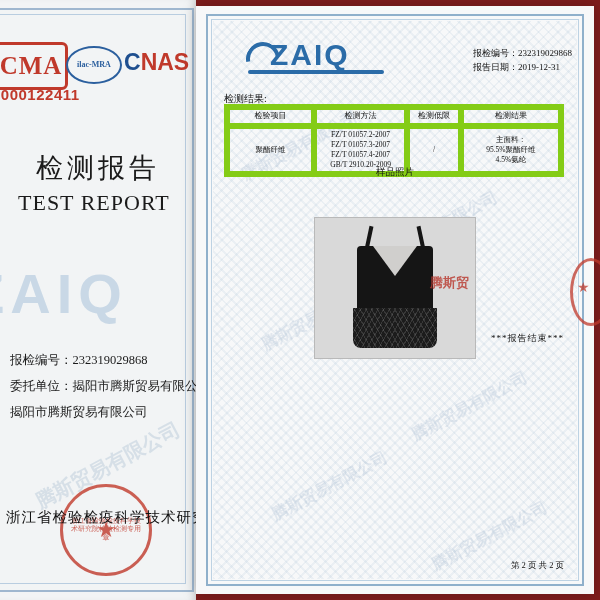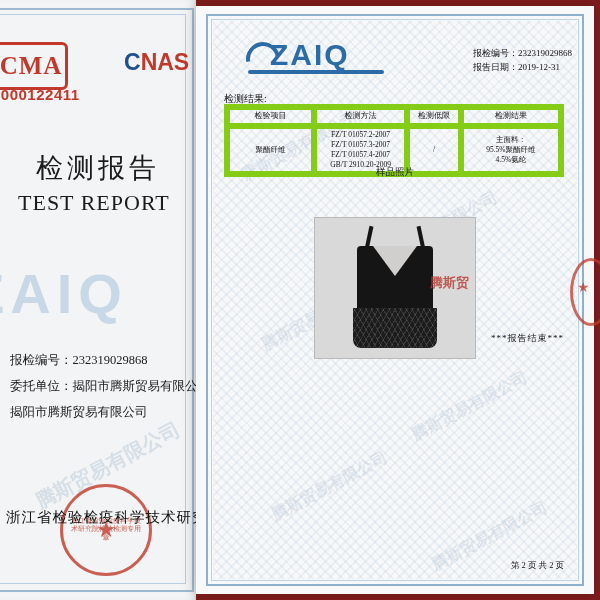--- a/index.html
+++ b/index.html
@@ -217,20 +217,23 @@
 <body>
 
 <div class="page">
 
   <div class="left-page">
     <div class="left-inner-border"></div>
     <div class="left-inner-border2"></div>
 
     <div class="cma-row">
       <div class="cma-badge">CMA</div>
+      <div class="ilac">
+        <span>ilac-MRA</span>
+      </div>
       <div class="cnas">
         <span class="c1">C</span>
         <span class="c2">NAS</span>
       </div>
     </div>
 
     <div class="cma-number">2000122411</div>
 
     <div class="left-title-cn">检测报告</div>
     <div class="left-title-en">TEST REPORT</div>

